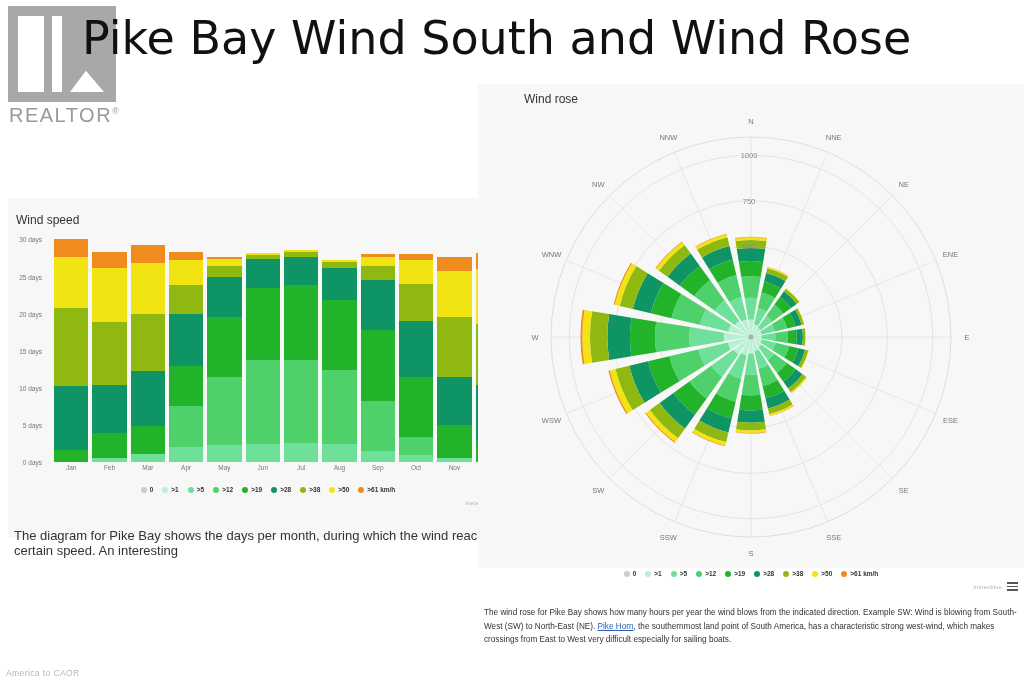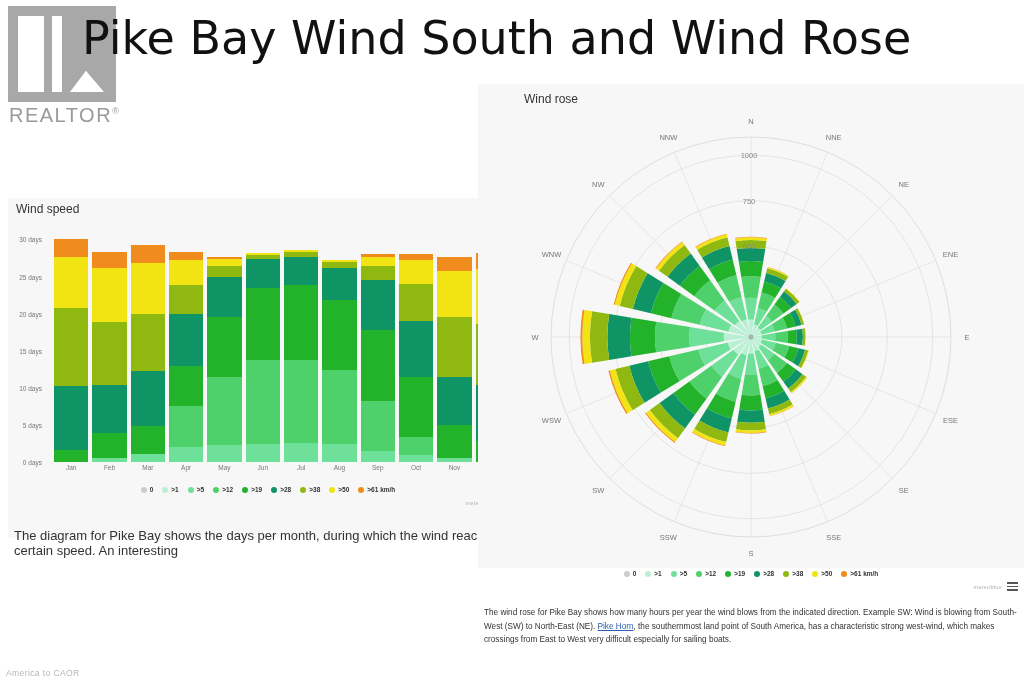--- a/index.html
+++ b/index.html
@@ -23,21 +23,21 @@
   }
 
   
   #white-top-block{position:absolute;left:0;top:0;width:478px;height:196px;background:#fff;}
 
   
   #wind-speed-panel{
     position:absolute;left:8px;top:198px;width:510px;height:340px;
     background:#f7f7f7;
   }
-  #wind-speed-title{position:absolute;left:8px;top:4px;font-size:12px;color:#333;font-family:"Liberation Sans",sans-serif;}
+  #wind-speed-title{position:absolute;left:8px;top:15px;font-size:12px;color:#333;font-family:"Liberation Sans",sans-serif;}
   #ws-plot{position:absolute;left:46px;top:34px;width:456px;height:230px;}
   #ws-yaxis{position:absolute;left:0px;top:198px;width:46px;height:240px;}
   .ws-ytick{position:absolute;right:4px;font-size:6.5px;color:#777;transform:translateY(-50%);white-space:nowrap;}
   #ws-bars{position:absolute;left:0;top:0;width:456px;height:230px;display:flex;align-items:flex-end;gap:4px;}
   .ws-bar{flex:1;display:flex;flex-direction:column;justify-content:flex-end;height:100%;}
   .ws-seg{width:100%;}
   #ws-months{position:absolute;left:46px;top:266px;width:456px;height:14px;display:flex;gap:4px;}
   .ws-month{flex:1;text-align:center;font-size:6.5px;color:#777;}
   
   .mb-legend{display:flex;align-items:center;justify-content:center;gap:9px;flex-wrap:nowrap;}

